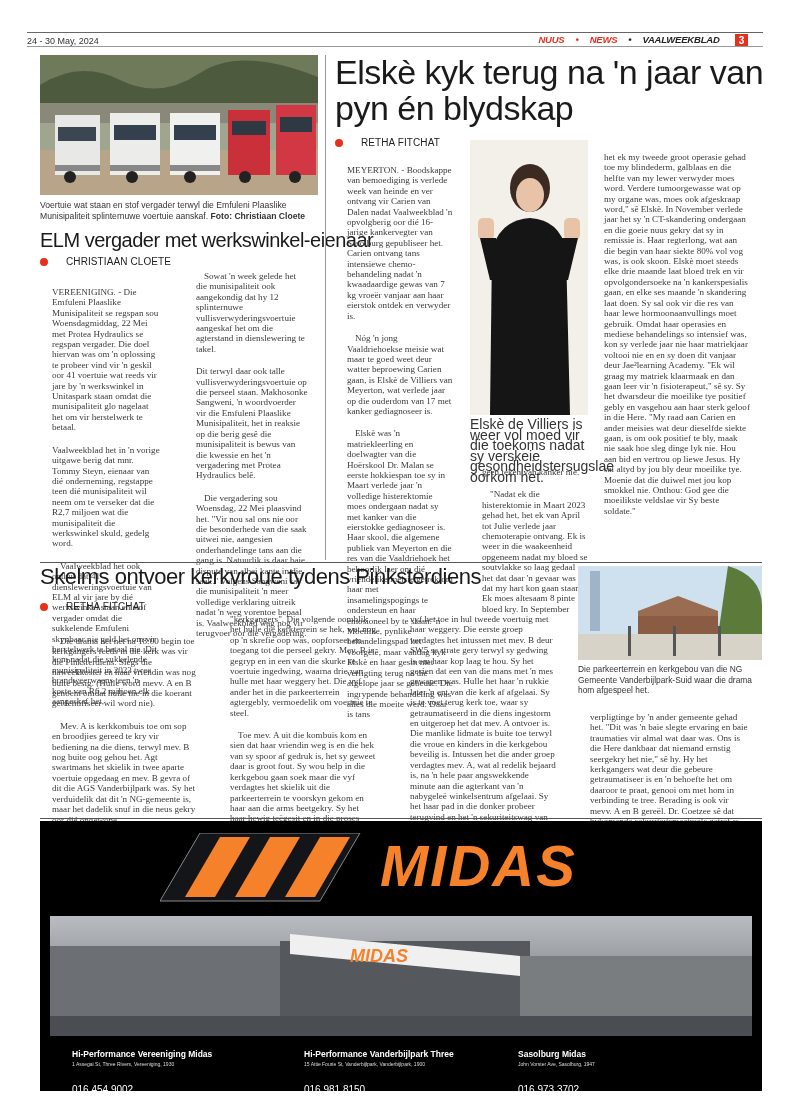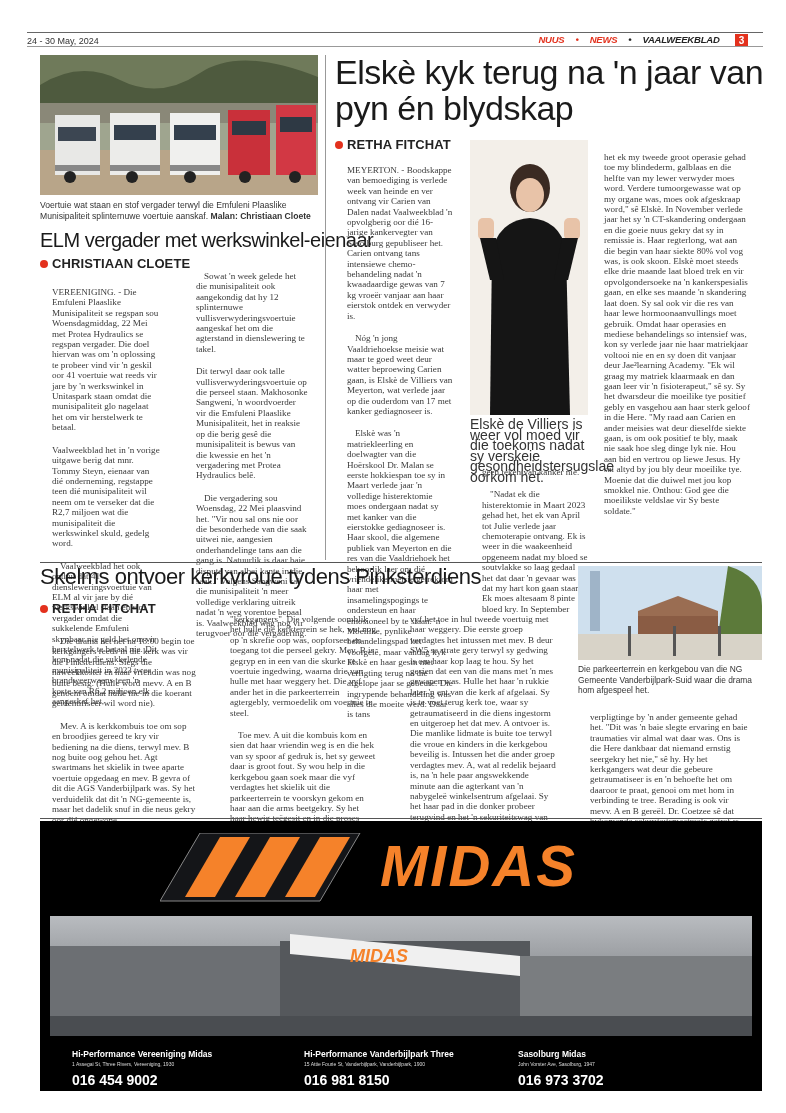--- a/index.html
+++ b/index.html
@@ -9,32 +9,32 @@
   .header-line{left:27px;width:736px;border-top:1.5px solid #666}
   .header-date{left:27px;top:36px;font-family:"Liberation Sans",sans-serif;font-size:9px;color:#333}
   .header-right{right:38px;top:34px;font-family:"Liberation Sans",sans-serif;font-size:9.5px;font-weight:bold;font-style:italic;letter-spacing:-0.2px;display:flex;align-items:flex-start;gap:11px}
   .hr-red{color:#e3311d}
   .hr-dark{color:#222}
   .page-num{background:#e3311d;color:#fff;font-style:normal;padding:1px 4px;font-size:10px;margin-left:4px}
   .photo{overflow:hidden}
   .caption{font-family:"Liberation Sans",sans-serif;font-size:8.6px;line-height:11px;color:#333}
   .caption b{font-weight:bold}
   .headline{font-family:"Liberation Sans",sans-serif;color:#1a1a1a;letter-spacing:-0.5px;line-height:1}
-  .byline{font-family:"Liberation Sans",sans-serif;font-weight:bold;font-size:13px;color:#222;display:flex;align-items:center;gap:4px;letter-spacing:0.1px}
+  .byline{font-family:"Liberation Sans",sans-serif;font-weight:normal;font-size:10px;color:#222;display:flex;align-items:center;gap:18px;letter-spacing:0.1px}
   .dot{width:8px;height:8px;border-radius:50%;background:#e3311d;display:inline-block}
   .col{font-size:9.1px;line-height:10.4px;color:#3a3a3a;text-align:left}
   .col p{margin:12px}
   .col p.ind{text-indent:8px}
   .vrule{border-left:1px solid #999}
   .hrule{border-top:1.5px solid #555}
   .ad{background:#000000}
   .ad-addr{font-family:"Liberation Sans",sans-serif;color:#fff}
   .ad-name{font-size:8.5px;font-weight:bold}
   .ad-street{font-size:5px;color:#ddd;margin-top:2px}
-  .ad-phone{font-size:14px;font-weight:bold;margin-top:5px}
+  .ad-phone{font-size:10px;font-weight:normal;margin-top:17px}
 </style>
 </head>
 <body>
 
 <div class="abs header-line" style="top:32px"></div>
 <div class="abs header-date">24 - 30 May, 2024</div>
 <div class="abs header-right">
   <span class="hr-red">NUUS</span>
   <span class="hr-red">•</span>
   <span class="hr-red">NEWS</span>
@@ -68,21 +68,21 @@
       <circle cx="30" cy="122" r="6" fill="#222"></circle>
         <circle cx="92" cy="122" r="6" fill="#222"></circle>
         <circle cx="150" cy="122" r="6" fill="#222"></circle>
         <circle cx="205" cy="122" r="6" fill="#222"></circle>
         <circle cx="255" cy="122" r="6" fill="#222"></circle>
     </g>
   </svg>
 </div>
 <div class="abs caption" style="left:40px;top:200px;width:280px">
   <span>Voertuie wat staan en stof vergader terwyl die Emfuleni Plaaslike Munisipaliteit splinternuwe voertuie aanskaf.</span>
-  <b>Malan: Christiaan Cloete</b>
+  <b>Foto: Christiaan Cloete</b>
 </div>
 <div class="abs headline" style="left:40px;top:230px;font-size:20px;width:290px;white-space:nowrap">ELM vergader met werkswinkel-eienaar</div>
 <div class="abs byline" style="left:40px;top:256px">
   <span class="dot"></span>
   <span>CHRISTIAAN CLOETE</span>
 </div>
 
 <div class="abs col" style="left:40px;top:275px;width:132px">
   <p>VEREENIGING. - Die Emfuleni Plaaslike Munisipaliteit se regspan sou Woensdagmiddag, 22 Mei met Protea Hydraulics se regspan vergader. Die doel hiervan was om 'n oplossing te probeer vind vir 'n geskil oor 41 voertuie wat reeds vir jare by 'n werkswinkel in Unitaspark staan omdat die munisipaliteit glo nagelaat het om vir herstelwerk te betaal.</p>
   <p>Vaalweekblad het in 'n vorige uitgawe berig dat mnr. Tommy Steyn, eienaar van dié onderneming, regstappe teen dié munisipaliteit wil neem om te verseker dat die R2,7 miljoen wat die munisipaliteit die werkswinkel skuld, gedelg word.</p>

